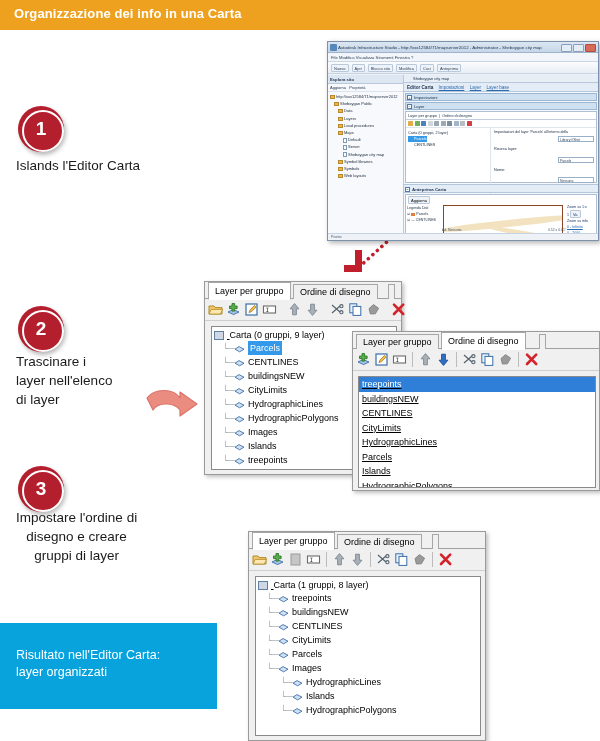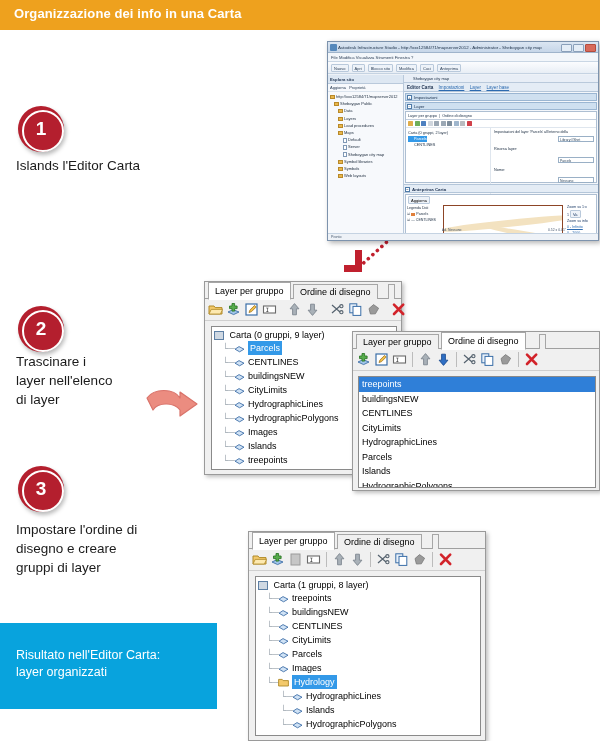--- a/index.html
+++ b/index.html
@@ -47,21 +47,21 @@
   #badge2 { left:18px; top:306px; }
   #badge3 { left:18px; top:466px; }
 
   .step-text {
     position:absolute;
     font-size:13.5px; color:#1b1b1b; line-height:19px;
     white-space:pre-line;
   }
   #text1 { left:16px; top:156px; }
   #text2 { left:16px; top:352px; }
-  #text3 { left:16px; top:520px; }
+  #text3 { left:16px; top:508px;text-align:center; }
 
   
   .result-box {
     position:absolute; left:0; top:623px; width:217px; height:86px;
     background:#08a3dd;
   }
   .result-text {
     position:absolute; left:16px; top:24px;
     color:#ffffff; font-size:12.5px; line-height:17px;
     white-space:pre-line;
@@ -114,21 +114,21 @@
     border-bottom:1px solid #cfcfcf;
     padding:2px 3px;
     display:flex; align-items:center; gap:3px;
   }
   .tb-sep { width:1px; height:15px; background:#bcbcbc; margin:0 2px; }
   .tb-ico { width:15px; height:15px; position:relative; display:inline-block; }
 
   .listarea {
     background:#ffffff;
     border:1px solid #8a8a8a;
-    position:absolute; overflow:hidden;
+    position:absolute; overflow:hidden;text-decoration:underline;
   }
   .tree-row {
     height:14px; line-height:14px;
     font-size:9px; white-space:nowrap;
     position:relative; padding-left:2px;
   }
   .tree-label { display:inline-block; vertical-align:top; }
   .sel {
     background:#3399e8; color:#ffffff;
     padding:0 2px;
@@ -667,23 +667,20 @@
           </svg><span class="tree-label">CENTLINES</span></div>
         <div class="tree-row" style="padding-left: 10px;"><span style="display:inline-block;width:12px;color:#9aa4ad;font-size:9px;vertical-align:top">└─</span><svg width="11" height="8" viewBox="0 0 11 8" style="vertical-align:middle;margin-right:3px">
             <path d="M1 4.2l4-2.6 5 2.6-4.4 2.6z" fill="#cfe2f5" stroke="#3f6fa8" stroke-width="0.9"></path>
           </svg><span class="tree-label">CityLimits</span></div>
         <div class="tree-row" style="padding-left: 10px;"><span style="display:inline-block;width:12px;color:#9aa4ad;font-size:9px;vertical-align:top">└─</span><svg width="11" height="8" viewBox="0 0 11 8" style="vertical-align:middle;margin-right:3px">
             <path d="M1 4.2l4-2.6 5 2.6-4.4 2.6z" fill="#cfe2f5" stroke="#3f6fa8" stroke-width="0.9"></path>
           </svg><span class="tree-label">Parcels</span></div>
         <div class="tree-row" style="padding-left: 10px;"><span style="display:inline-block;width:12px;color:#9aa4ad;font-size:9px;vertical-align:top">└─</span><svg width="11" height="8" viewBox="0 0 11 8" style="vertical-align:middle;margin-right:3px">
             <path d="M1 4.2l4-2.6 5 2.6-4.4 2.6z" fill="#cfe2f5" stroke="#3f6fa8" stroke-width="0.9"></path>
           </svg><span class="tree-label">Images</span></div>
-        <div class="tree-row" style="padding-left: 10px;"><span style="display:inline-block;width:12px;color:#9aa4ad;font-size:9px;vertical-align:top">└─</span><svg width="11" height="9" viewBox="0 0 11 9" style="vertical-align:middle;margin-right:3px">
-            <path d="M0.6 1.4h3.6l0.9 1.2h5.3V8H0.6z" fill="#f3c96b" stroke="#b08a28" stroke-width="0.9"></path>
-          </svg><span class="tree-label sel">Hydrology</span></div>
         <div class="tree-row" style="padding-left: 24px;"><span style="display:inline-block;width:12px;color:#9aa4ad;font-size:9px;vertical-align:top">└─</span><svg width="11" height="8" viewBox="0 0 11 8" style="vertical-align:middle;margin-right:3px">
             <path d="M1 4.2l4-2.6 5 2.6-4.4 2.6z" fill="#cfe2f5" stroke="#3f6fa8" stroke-width="0.9"></path>
           </svg><span class="tree-label">HydrographicLines</span></div>
         <div class="tree-row" style="padding-left: 24px;"><span style="display:inline-block;width:12px;color:#9aa4ad;font-size:9px;vertical-align:top">└─</span><svg width="11" height="8" viewBox="0 0 11 8" style="vertical-align:middle;margin-right:3px">
             <path d="M1 4.2l4-2.6 5 2.6-4.4 2.6z" fill="#cfe2f5" stroke="#3f6fa8" stroke-width="0.9"></path>
           </svg><span class="tree-label">Islands</span></div>
         <div class="tree-row" style="padding-left: 24px;"><span style="display:inline-block;width:12px;color:#9aa4ad;font-size:9px;vertical-align:top">└─</span><svg width="11" height="8" viewBox="0 0 11 8" style="vertical-align:middle;margin-right:3px">
             <path d="M1 4.2l4-2.6 5 2.6-4.4 2.6z" fill="#cfe2f5" stroke="#3f6fa8" stroke-width="0.9"></path>
           </svg><span class="tree-label">HydrographicPolygons</span></div>
       </div>

